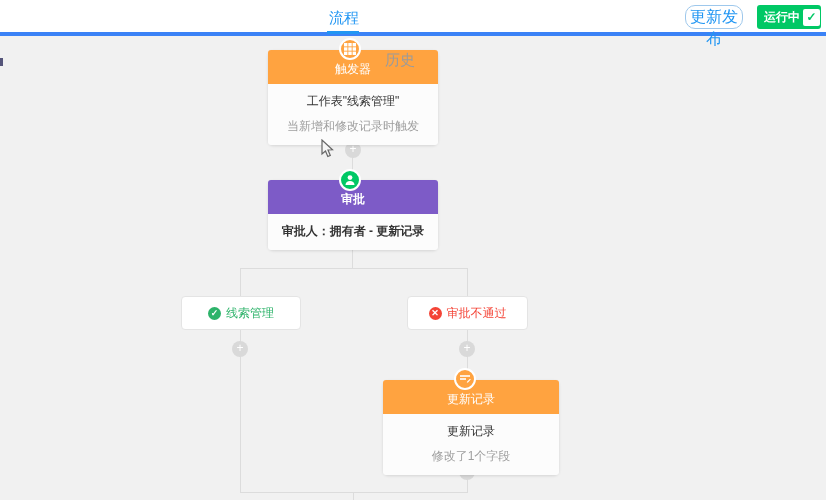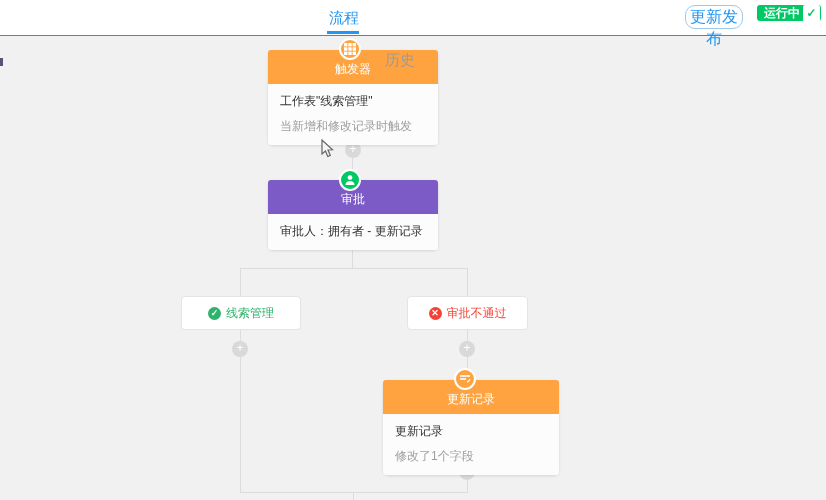--- a/index.html
+++ b/index.html
@@ -4,55 +4,55 @@
 <style>
   * { margin:0; padding:0; box-sizing:border-box; }
   html,body { font-family:"Liberation Sans", sans-serif; }
   #screen {
     position:relative; width:826px; height:500px;
     background:#f1f1f1; overflow:hidden;
   }
   
   .topbar {
     position:absolute; left:0; top:0; width:826px; height:36px;
-    background:#ffffff; border-bottom:1px solid #3b82f6; z-index:20;
+    background:#ffffff; border-bottom:4px solid #3b82f6; z-index:20;
   }
   .tab { position:absolute; top:0; height:36px; line-height:35px;
     font-size:15px; cursor:pointer; }
   .tab-active { color:#2196f3; }
   .tab-inactive { color:#9b9b9b;margin-top:42px; }
   .tab-underline { position:absolute; left:327px; top:31px; width:32px; height:3px; background:#2196f3; }
   .btn-update {
     position:absolute; left:685px; top:5px; width:58px; height:24px;
     background:#fff; border:1px solid #9ec8ec; border-radius:10px;
     color:#2196f3; font-size:16px; text-align:center; line-height:22px; cursor:pointer;
   }
   .btn-running {
-    position:absolute; left:757px; top:5px; width:64px; height:16px;
+    position:absolute; left:757px; top:5px; width:64px; height:24px;
     background:#00c865; border:none; border-radius:3px;
     color:#fff; font-size:12px; font-weight:bold;
     display:flex; align-items:center; justify-content:flex-start;
     padding-left:7px; gap:3px; cursor:pointer;
   }
   .check-box {
     width:17px; height:17px; background:#fff; border-radius:2px;
     color:#00c865; font-size:12px; font-weight:bold;
     display:flex; align-items:center; justify-content:center;
   }
   
   .line { position:absolute; background:#dcdcdc; z-index:1; }
   .plus {
     position:absolute; width:16px; height:16px; border-radius:50%;
     background:#d9d9d9; color:#fff; font-size:12px; line-height:15px;
     text-align:center; z-index:2; cursor:pointer;
   }
   
   .node {
     position:absolute; width:170px; border-radius:5px; z-index:3;
-    box-shadow:0 1px 3px rgba(0,0,0,0.12); cursor:pointer;
+    box-shadow:0 1px 3px rgba(0,0,0,0.12); cursor:pointer;text-align:center;
   }
   .node-header {
     height:34px; border-radius:3px 3px 0 0; color:#fff; font-size:12px;
     display:flex; align-items:flex-end; justify-content:center; padding-bottom:6px;
   }
   .node-body {
     background:#fcfcfc; border-radius:0 0 3px 3px; padding:9px 12px 10px 12px;
     font-size:12px;
   }
   .node-body .primary { color:#333; }
@@ -118,21 +118,21 @@
       <div class="secondary">当新增和修改记录时触发</div>
     </div>
   </div>
 
   <div class="node-icon" style="left:339px; top:169px; background:#00c865;">
     <svg width="12" height="12" viewBox="0 0 12 12">
       <circle cx="6" cy="3.6" r="2.4" fill="#fff"></circle>
       <path d="M1.5 11 C1.5 8.2 3.5 7 6 7 C8.5 7 10.5 8.2 10.5 11 Z" fill="#fff"></path>
     </svg>
   </div>
-  <div class="node" style="left:268px; top:180px;">
+  <div class="node" style="left:268px; top:180px;font-weight:bold;">
     <div class="node-header" style="background:#7d5bc7;">审批</div>
     <div class="node-body">
       <div class="primary">审批人：拥有者 - 更新记录</div>
     </div>
   </div>
 
   <div class="branch" style="left:181px; top:296px; width:120px; color:#2db36a;">
     <span class="mini-circle" style="background:#2db36a;">✓</span>
     <span>线索管理</span>
   </div>

